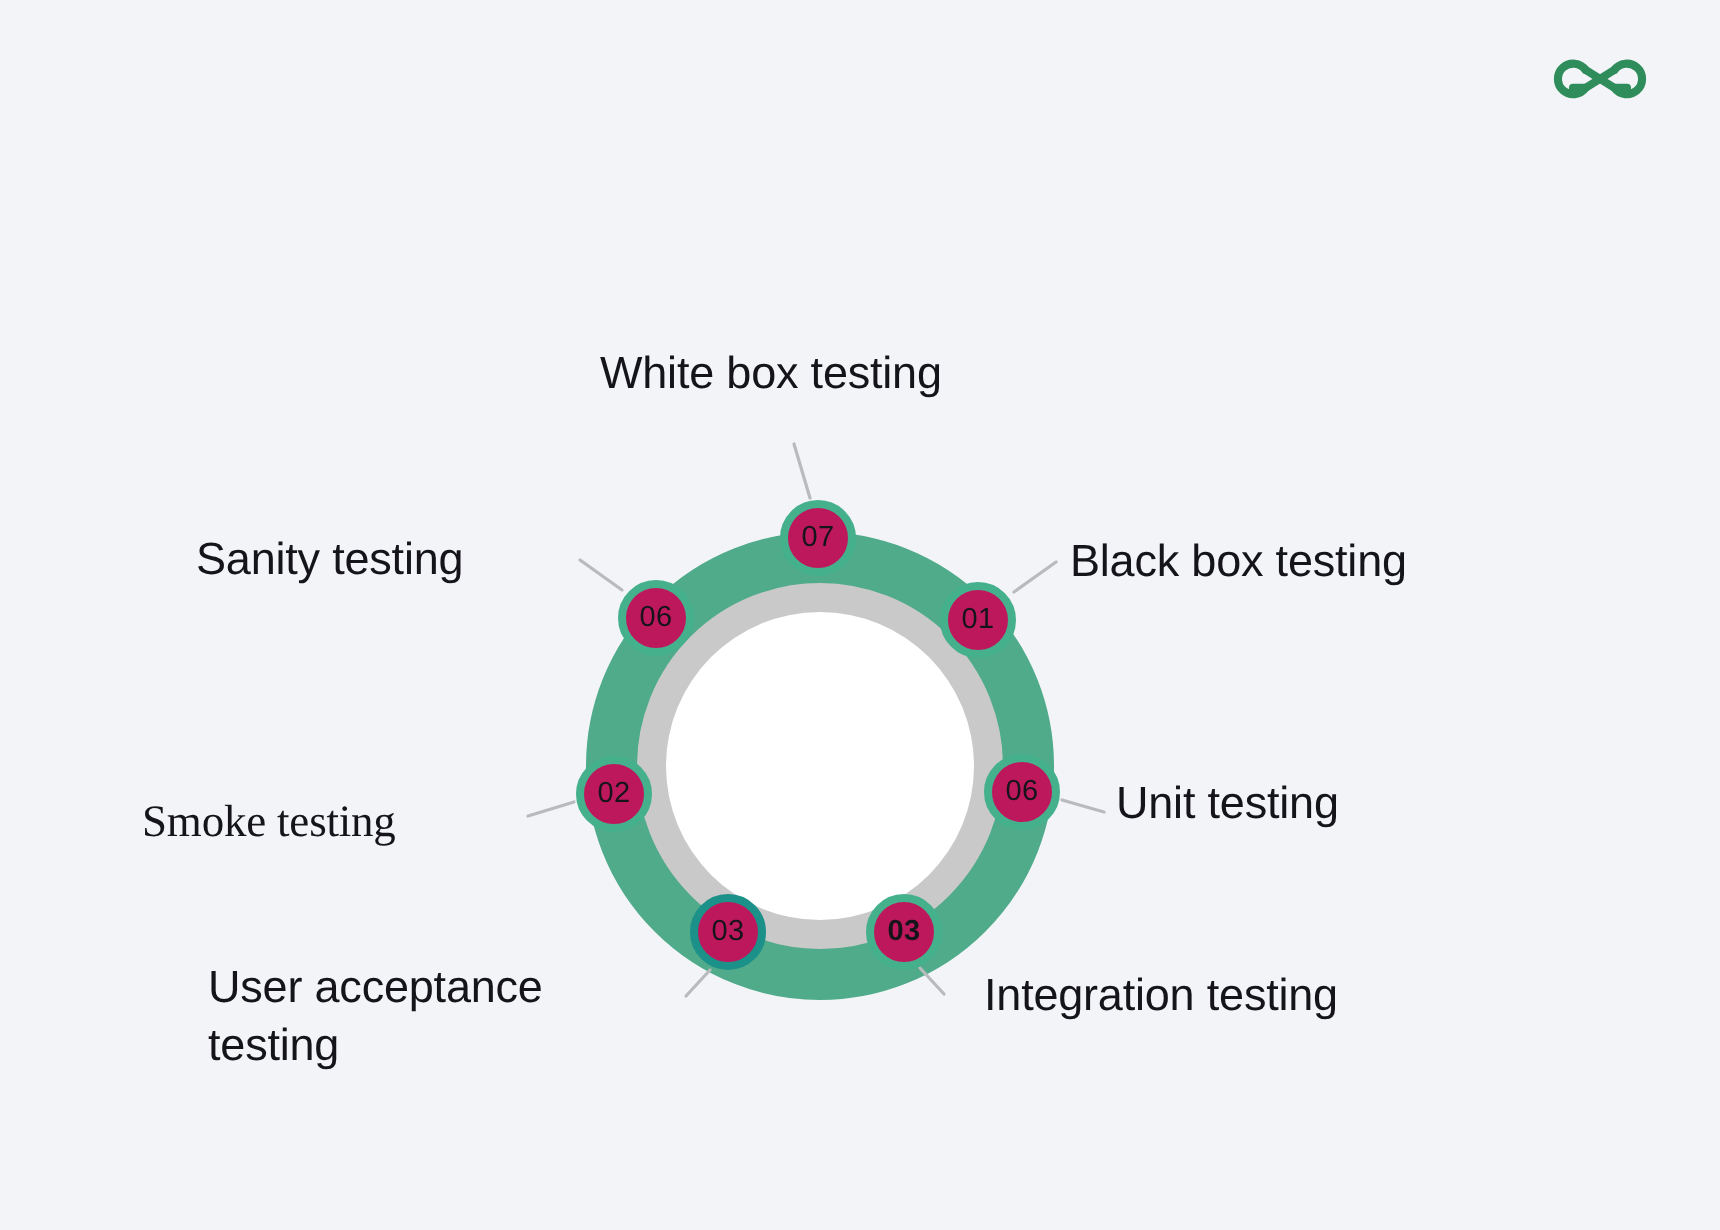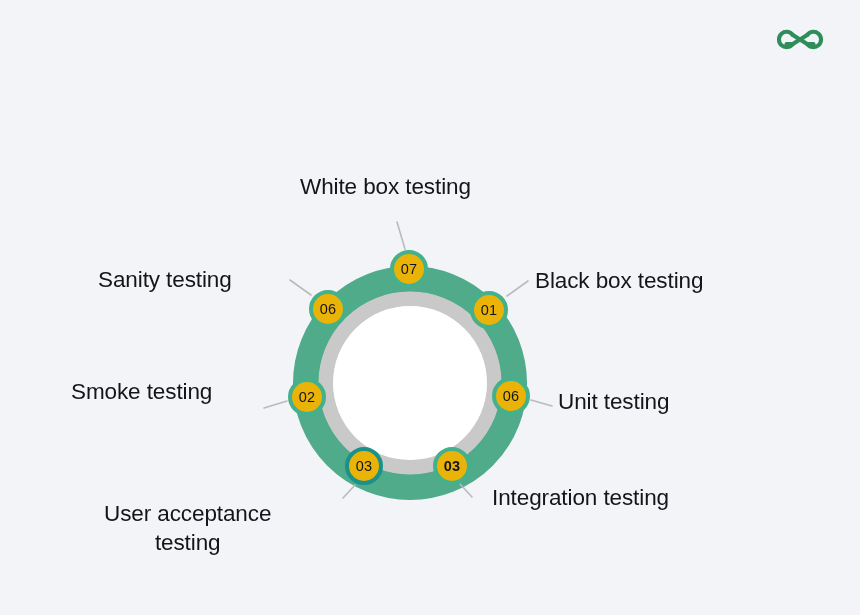--- a/index.html
+++ b/index.html
@@ -65,21 +65,21 @@
   }
 
   
   .badge {
     position: absolute;
     width: 38px;
     height: 38px;
     margin-left: -19px;
     margin-top: -19px;
     border-radius: 50%;
-    background: #eab308;
+    background: #be185d;
     border: 4px solid #45b08c;
     box-sizing: border-box;
     display: flex;
     align-items: center;
     justify-content: center;
     font-size: 14.5px;
     font-weight: normal;
     color: #15141a;
     font-family: "Liberation Sans", sans-serif;
     letter-spacing: 0.2px;
@@ -91,21 +91,21 @@
   
   .label {
     position: absolute;
     font-size: 22.5px;
     color: #15141a;
     font-family: "Liberation Sans", sans-serif;
     line-height: 1.28;
     white-space: pre-line;
     letter-spacing: -0.1px;
   }
-  .label.left  { text-align: center; }
+  .label.left  { text-align: left; }
 </style>
 </head>
 <body>
 
 <div id="canvas">
 
   <div id="logo">
     <svg viewBox="0 0 120 72" width="54" height="34">
       <g fill="none" stroke="#2f8d5b" stroke-width="9" stroke-linecap="round">
         <path d="M44 27 A17 17 0 1 0 44 47 L30 47"></path>
@@ -144,21 +144,21 @@
         <div class="badge" style="left: 452px; top: 466px; font-weight: bold;">03</div>
         <div class="badge dark" style="left: 364px; top: 466px;">03</div>
         <div class="badge" style="left: 307px; top: 397px;">02</div>
         <div class="badge" style="left: 328px; top: 309px;">06</div>
         <div class="badge" style="left: 409px; top: 269px;">07</div>
       </div>
     <div id="labels">
         <div class="label left" style="left: 535px; top: 267px;">Black box testing</div>
         <div class="label left" style="left: 558px; top: 388px;">Unit testing</div>
         <div class="label left" style="left: 492px; top: 484px;">Integration testing</div>
-        <div class="label left" style="left: 104px; top: 480px; margin-top: 20px;">User acceptance
+        <div class="label left" style="left: 104px; top: 480px;">User acceptance
 testing</div>
-        <div class="label left" style="left: 71px; top: 378px;">Smoke testing</div>
+        <div class="label left" style="left: 71px; top: 397px; font-family: Liberation Serif, serif;">Smoke testing</div>
         <div class="label left" style="left: 98px; top: 266px;">Sanity testing</div>
         <div class="label left" style="left: 300px; top: 173px;">White box testing</div>
       </div>
   </div>
 
 </div>
 
 </body></html>

